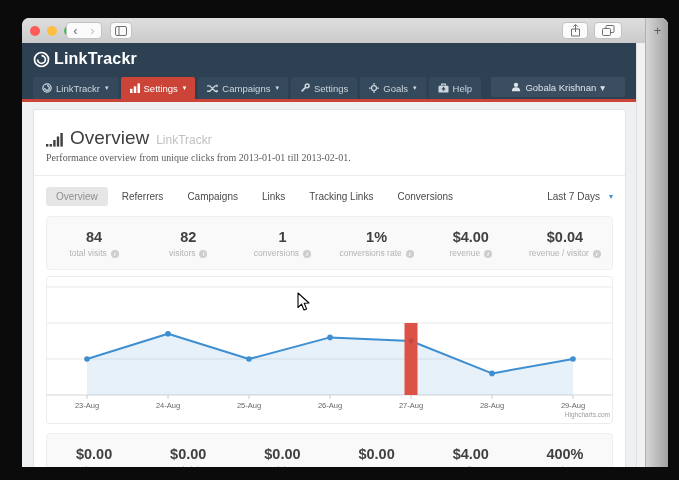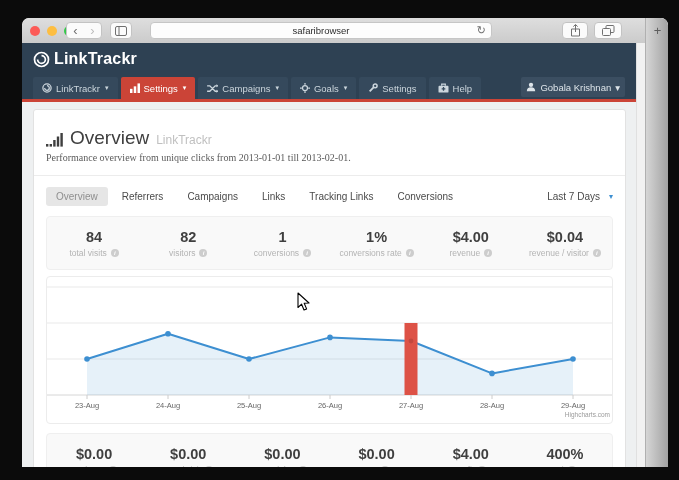--- a/index.html
+++ b/index.html
@@ -34,42 +34,42 @@
   
   .content{position:absolute;left:0;top:25px;width:615px;height:424px;background:#eef0f1;overflow:hidden;}
   .app-header{height:32px;background:#2e4153;display:flex;align-items:center;padding-left:11px;}
   .logo{display:flex;align-items:center;gap:4px;color:#fff;font-size:16px;font-weight:bold;letter-spacing:.2px;}
   .app-nav{height:24px;background:#2e4153;display:flex;align-items:flex-end;padding-left:11px;position:relative;}
   .nav-item{height:22px;display:flex;align-items:center;gap:4px;background:#35495c;color:#ccd6dd;
     font-size:9.5px;padding:0 9px;margin-right:3px;border-radius:2px 2px 0 0;white-space:nowrap;}
   .nav-item.active{background:#cb4437;color:#fff;}
   .nav-item .caret{font-size:7px;margin-left:1px;}
   .user-menu{position:absolute;right:12px;top:2px;height:20px;display:flex;align-items:center;gap:4px;
-    background:#3b4e61;color:#dde4e9;font-size:9.5px;padding:0 5px;border-radius:2px;}
+    background:#3b4e61;color:#dde4e9;font-size:9.5px;padding:0 20px;border-radius:2px;}
   .red-line{height:3px;background:#cb4437;}
   
   .page-body{height:396px;overflow:hidden;}
   .card{margin:7px 11px 0 11px;background:#fff;border:1px solid #e2e2e2;border-radius:3px;
     padding:0 12px;min-height:400px;box-sizing:border-box;}
   .title-row{display:flex;align-items:baseline;gap:7px;padding-top:17px;}
   .title-icon{align-self:center;margin-top:4px;}
   .page-title{font-size:19px;color:#3f3f3f;}
   .page-brand{font-size:12px;color:#c0c0c0;}
   .page-subtitle{font-size:10px;color:#5a5a5a;margin-top:3px;font-family:Liberation Serif, serif;}
   .divider{height:1px;background:#ececec;margin:12px -12px 0 -12px;}
   .tab-row{display:flex;align-items:center;margin-top:9px;height:22px;}
   .tab{font-size:10px;color:#4a4a4a;padding:4px 10px;border-radius:3px;margin-right:4px;white-space:nowrap;}
   .tab.active{background:#e6e6e6;color:#8f8f8f;}
   .range-select{margin-left:auto;font-size:10px;color:#4a4a4a;display:flex;align-items:center;gap:9px;}
   .range-select .caret{color:#3d8fd1;font-size:8px;}
   .stats-panel{margin-top:9px;background:#f9f9f9;border:1px solid #efefef;border-radius:4px;
     display:flex;height:52px;align-items:center;}
   .stat-col{flex:1;text-align:center;}
   .stat-value{font-size:14.5px;font-weight:600;color:#3f3f3f;}
-  .stat-label{font-size:8.5px;color:#b3b3b3;margin-top:3px;display:flex;align-items:center;justify-content:center;gap:4px;}
+  .stat-label{font-size:8.5px;color:#b3b3b3;margin-top:3px;display:flex;align-items:flex-end;justify-content:center;gap:4px;}
   .info-dot{display:inline-block;width:8px;height:8px;border-radius:50%;background:#cdcdcd;color:#fff;
     font-size:6px;line-height:8px;text-align:center;font-style:italic;font-weight:bold;}
   .chart-box{margin-top:6px;border:1px solid #ececec;border-radius:4px;background:#fff;height:146px;overflow:hidden;}
   .cursor{position:absolute;left:297px;top:292px;z-index:50;}
 </style>
 </head>
 <body>
 
 <div class="frame">
   <div class="window">
@@ -82,24 +82,20 @@
       </div>
       <div class="tb-btn navgroup">
         <span>‹</span>
         <span class="fwd">›</span>
       </div>
       <div class="tb-btn sidebar-btn">
         <svg width="12" height="10" viewBox="0 0 12 10">
           <rect x="0.5" y="0.5" width="11" height="9" rx="1.5" fill="none" stroke="#707070"></rect>
           <line x1="4" y1="0.5" x2="4" y2="9.5" stroke="#707070"></line>
         </svg>
-      </div>
-      <div class="urlfield">
-        <span class="url">safaribrowser</span>
-        <span class="reload">↻</span>
       </div>
       <div class="tb-btn share-btn">
         <svg width="11" height="13" viewBox="0 0 11 13">
           <path d="M1.5 5h8v7h-8z" fill="none" stroke="#707070"></path>
           <line x1="5.5" y1="8" x2="5.5" y2="0.8" stroke="#707070"></line>
           <path d="M3.3 2.6 5.5 0.5 7.7 2.6" fill="none" stroke="#707070"></path>
         </svg>
       </div>
       <div class="tb-btn tabsview-btn">
         <svg width="13" height="12" viewBox="0 0 13 12">
@@ -147,35 +143,35 @@
                 <path d="M0 2 h3 l6 6 h3 M0 8 h3 l6 -6 h3" fill="none" stroke="currentColor" stroke-width="1.5"></path>
                 <path d="M10.5 0 L12 2 L10.5 4 Z M10.5 6 L12 8 L10.5 10 Z" fill="currentColor"></path>
               </svg>
             </span>
             <span>Campaigns</span>
             <span class="caret">▾</span>
           </div>
           <div class="nav-item">
             <span style="display: inline-flex;">
               <svg width="10" height="10" viewBox="0 0 12 12">
+                <circle cx="8.6" cy="3.4" r="2.3" fill="none" stroke="currentColor" stroke-width="1.8"></circle>
+                <line x1="2" y1="10" x2="7" y2="5" stroke="currentColor" stroke-width="2.2"></line>
+              </svg>
+            </span>
+            <span>Settings</span>
+          </div>
+          <div class="nav-item">
+            <span style="display: inline-flex;">
+              <svg width="10" height="10" viewBox="0 0 12 12">
                 <circle cx="6" cy="6" r="3" fill="none" stroke="currentColor" stroke-width="1.5"></circle>
                 <path d="M6 0 v2.2 M6 9.8 v2.2 M0 6 h2.2 M9.8 6 h2.2" stroke="currentColor" stroke-width="1.5"></path>
               </svg>
             </span>
             <span>Goals</span>
             <span class="caret">▾</span>
-          </div>
-          <div class="nav-item">
-            <span style="display: inline-flex;">
-              <svg width="10" height="10" viewBox="0 0 12 12">
-                <circle cx="8.6" cy="3.4" r="2.3" fill="none" stroke="currentColor" stroke-width="1.8"></circle>
-                <line x1="2" y1="10" x2="7" y2="5" stroke="currentColor" stroke-width="2.2"></line>
-              </svg>
-            </span>
-            <span>Settings</span>
           </div>
           <div class="nav-item">
             <span style="display: inline-flex;">
               <svg width="11" height="10" viewBox="0 0 12 11">
                 <rect x="0.5" y="3" width="11" height="7.5" rx="1" fill="currentColor"></rect>
                 <path d="M4 3 V1.2 h4 V3" fill="none" stroke="currentColor" stroke-width="1.3"></path>
                 <path d="M6 4.5 v4 M4 6.5 h4" stroke="#35495c" stroke-width="1.4"></path>
               </svg>
             </span>
             <span>Help</span>

